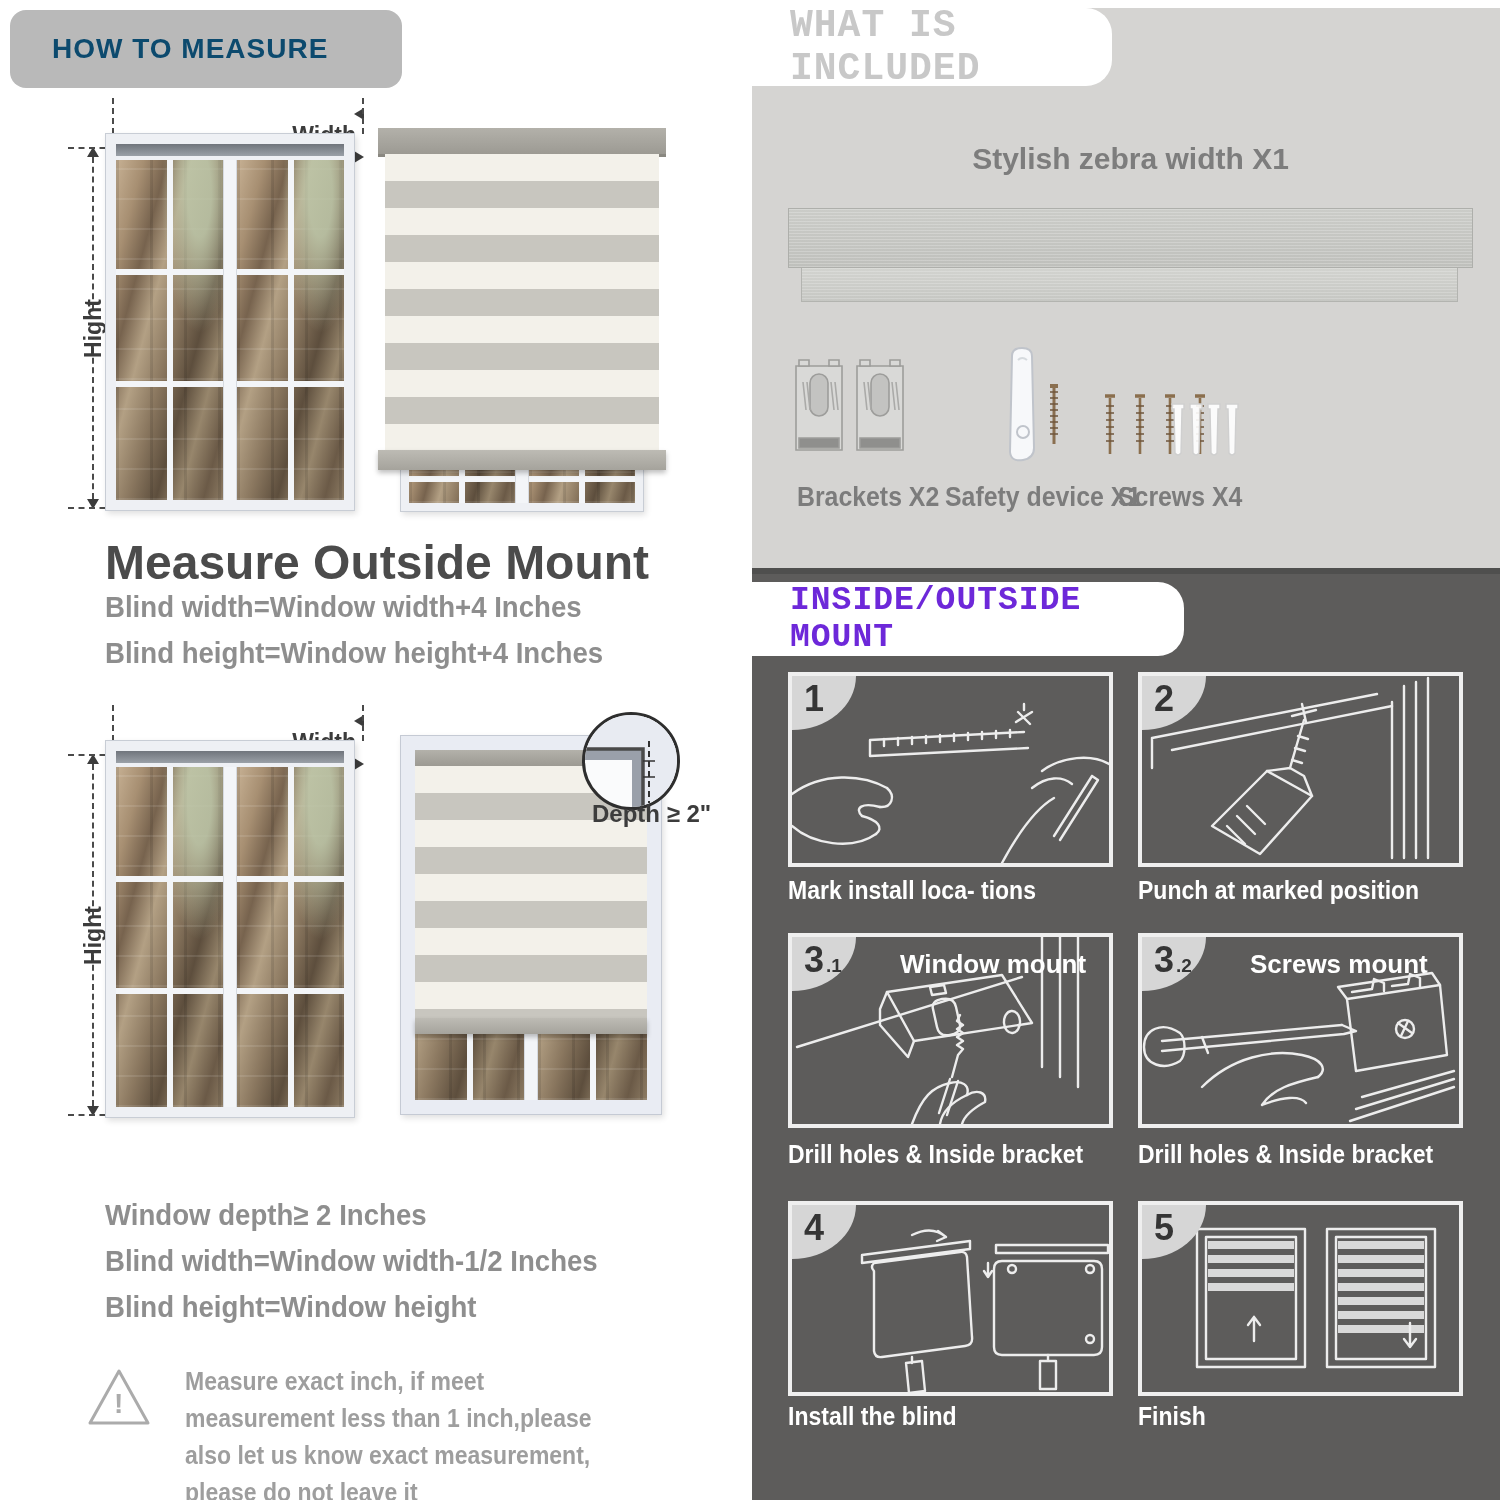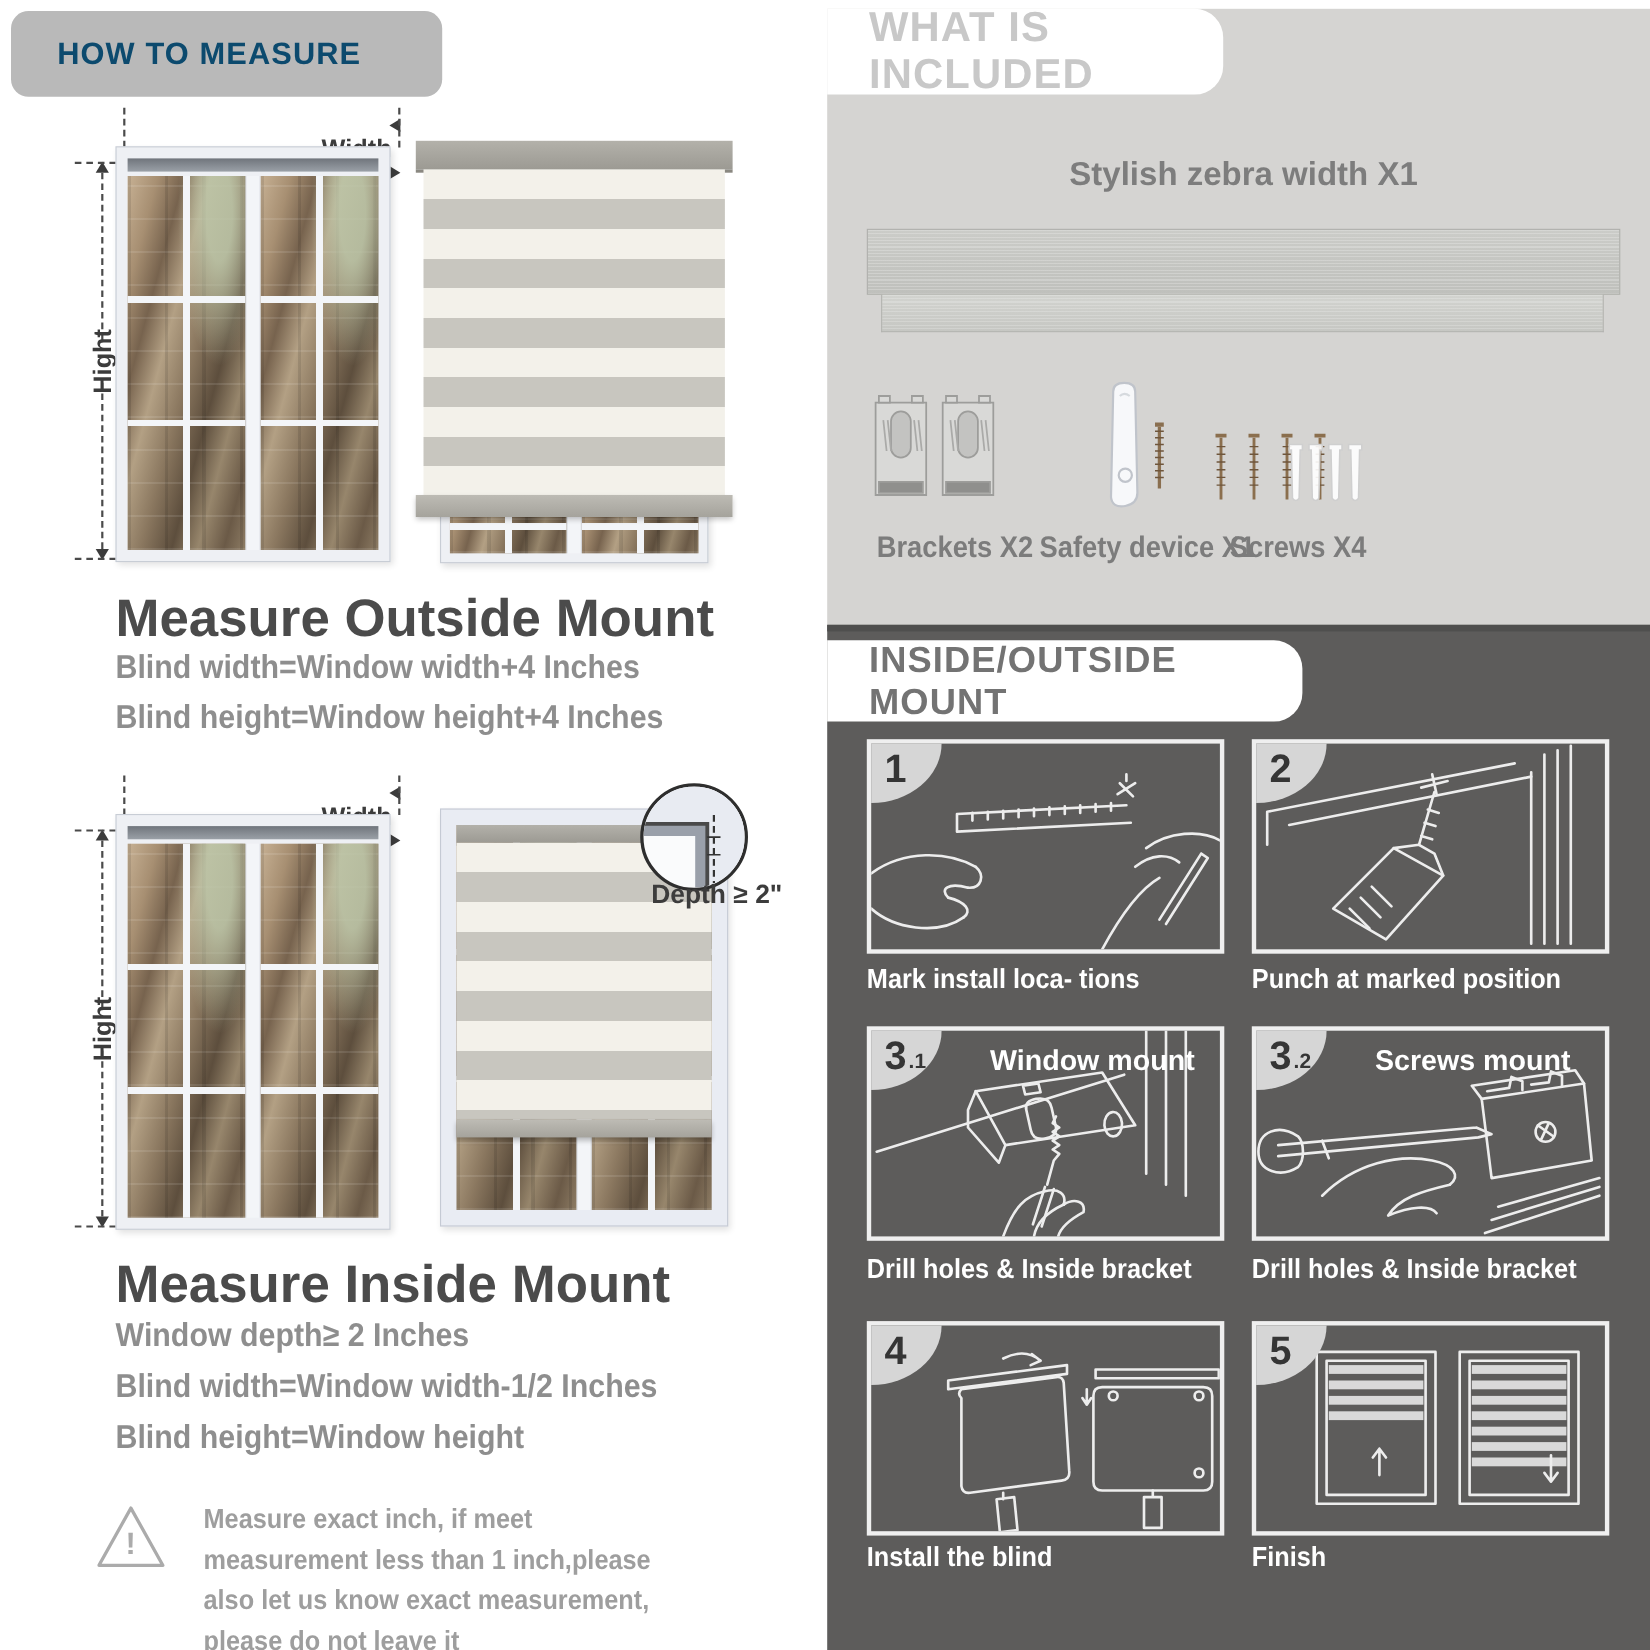--- a/index.html
+++ b/index.html
@@ -57,23 +57,23 @@
   .depth-circle{position:absolute;width:92px;height:92px;border:3px solid #2e2e2e;border-radius:50%;
                 background:#fafbfc;overflow:hidden;}
 
   
   .warn-text{position:absolute;font-size:25px;font-weight:bold;color:#9e9e9e;line-height:37px;width:480px;}
 
   
   .panel-light{position:absolute;left:752px;top:8px;width:748px;height:560px;background:#d5d4d2;}
   .panel-dark{position:absolute;left:752px;top:568px;width:748px;height:932px;background:#5d5c5b;
               border-top:6px solid #4f4f4e;box-sizing:border-box;}
-  .white-tab{position:absolute;background:#ffffff;border-radius:0 26px 26px 0;display:flex;align-items:center;}
+  .white-tab{position:absolute;background:#ffffff;border-radius:0 26px 26px 0;display:flex;align-items:center;font-family:Liberation Mono, monospace;}
   .tab1 span{color:#c8c8c8;font-weight:bold;font-size:38px;letter-spacing:1px;padding-left:38px;}
-  .tab2 span{color:#737373;font-weight:bold;font-size:33px;letter-spacing:1px;padding-left:38px;}
+  .tab2 span{color:#6d28d9;font-weight:bold;font-size:33px;letter-spacing:1px;padding-left:38px;}
   .prod-label{position:absolute;left:788px;top:142px;width:685px;text-align:center;
               font-size:30px;font-weight:bold;color:#7d7d7d;}
   .rail-main{position:absolute;left:788px;top:208px;width:685px;height:60px;
       background:repeating-linear-gradient(180deg, rgba(255,255,255,.22) 0 1px, rgba(0,0,0,0) 1px 3px),
                  linear-gradient(#cbccc8,#bfc0bc);
       border:1px solid #aeafab;box-sizing:border-box;}
   .rail-lower{position:absolute;left:801px;top:268px;width:657px;height:34px;
       background:repeating-linear-gradient(180deg, rgba(255,255,255,.2) 0 1px, rgba(0,0,0,0) 1px 3px),
                  linear-gradient(#d2d3cf,#c6c7c3);
       border:1px solid #b3b4b0;border-top:none;box-sizing:border-box;}
@@ -196,21 +196,20 @@
       <rect x="0" y="0" width="92" height="34" fill="#e8ebf2"></rect>
       <rect x="58" y="0" width="34" height="92" fill="#e8ebf2"></rect>
       <path d="M0,40 H52 V92" stroke="#9aa0aa" stroke-width="10" fill="none"></path>
       <path d="M0,34 H58 V92" stroke="#4a4a4a" stroke-width="3.5" fill="none"></path>
       <path d="M64,26 V88" stroke="#333333" stroke-width="2" stroke-dasharray="6,4" fill="none"></path>
       <path d="M58,46 h12 M58,62 h12" stroke="#333333" stroke-width="1.5"></path>
     </svg>
   </div>
   <div class="txt" style="left:592px;top:800px;font-size:24px;font-weight:bold;color:#3c3c3c;">Depth ≥ 2"</div>
 
-  <div class="txt sec-heading" style="left:105px;top:1141px;">Measure Inside Mount</div>
   <div class="txt sec-line cond" style="left:105px;top:1198px;">Window depth≥ 2 Inches</div>
   <div class="txt sec-line cond" style="left:105px;top:1244px;">Blind width=Window width-1/2 Inches</div>
   <div class="txt sec-line cond" style="left:105px;top:1290px;">Blind height=Window height</div>
 
   <div class="abs" style="left:86px;top:1366px;width:66px;height:62px;">
     <svg width="66" height="62" viewBox="0 0 66 62">
       <path d="M33 5 L62 57 H4 Z" fill="none" stroke="#ababab" stroke-width="3" stroke-linejoin="round"></path>
     </svg>
     <span class="txt" style="left:28px;top:22px;font-size:28px;font-weight:bold;color:#ababab;">!</span>
   </div>

